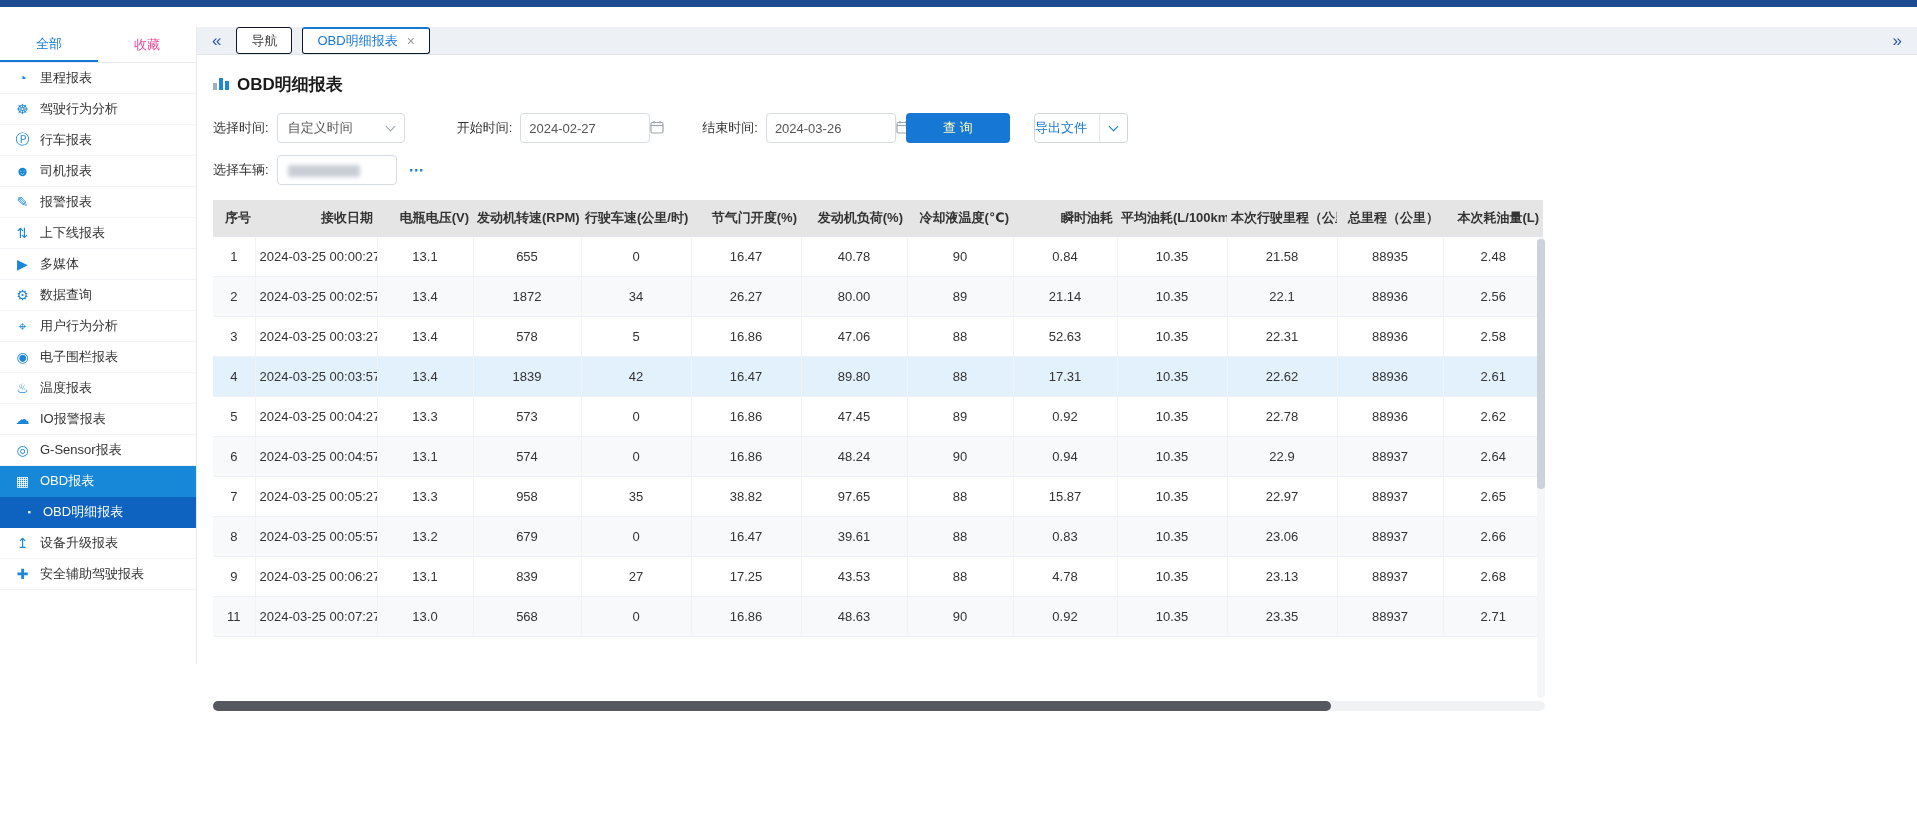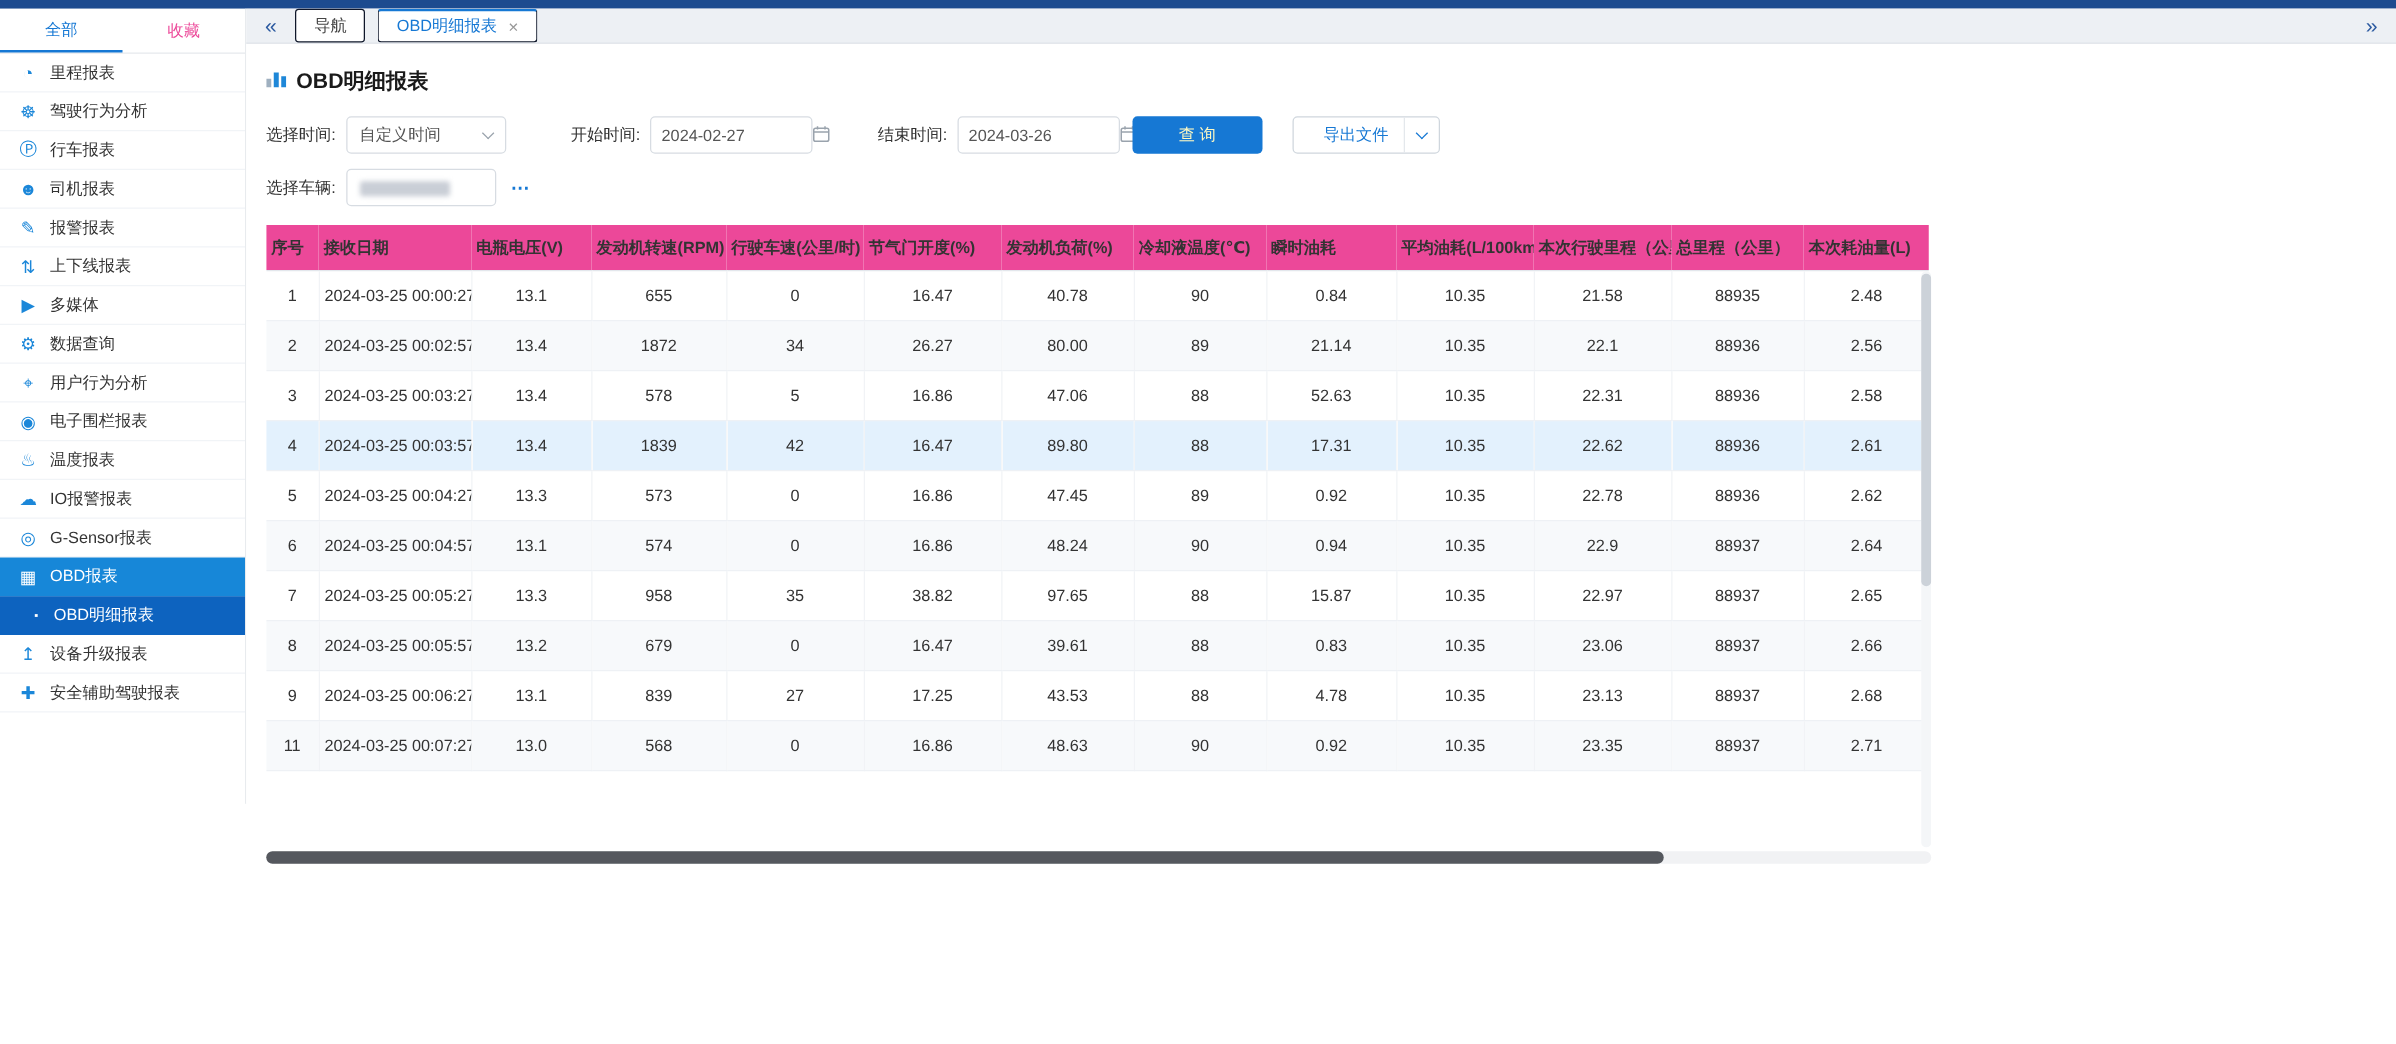--- a/index.html
+++ b/index.html
@@ -1,19 +1,19 @@
 <!DOCTYPE html>
 <html><head>
 <meta charset="utf-8">
 <style>
   *{margin:0;padding:0;box-sizing:border-box;}
   html,body{width:1917px;height:835px;overflow:hidden;background:#fff;
     font-family:"Liberation Sans","DejaVu Sans",sans-serif;}
   .topstrip{height:7px;width:100%;background:#1d4b8f;}
-  .layout{display:flex;height:636px;}
+  .layout{display:flex;height:636px;margin-top:20px;}
 
   
   .sidebar{width:197px;flex-shrink:0;background:#fff;border-right:1px solid #e8ebee;}
   .sb-tabs{display:flex;height:36px;border-bottom:1px solid #e6e9ed;}
   .sb-tab{flex:1;display:flex;align-items:center;justify-content:center;font-size:13px;color:#ec4899;cursor:pointer;}
   .sb-tab.active{color:#1678d4;border-bottom:2px solid #1678d4;}
   .menu-item{height:31px;display:flex;align-items:center;padding-left:14px;gap:9px;font-size:13px;color:#333;
     border-bottom:1px solid #f1f4f7;cursor:pointer;white-space:nowrap;}
   .mi-icon{width:17px;color:#1b87d9;font-size:14px;text-align:center;flex-shrink:0;}
   .menu-item.active{background:#1787d8;color:#fff;border-bottom-color:#1787d8;}
@@ -44,35 +44,35 @@
   .chev{width:7px;height:7px;border-right:1.4px solid #99a2ac;border-bottom:1.4px solid #99a2ac;
     transform:rotate(45deg);margin-top:-3px;}
   .chev.blue{border-color:#1678d4;}
   .datebox{width:130px;height:30px;border:1px solid #d7dce2;border-radius:4px;background:#fff;display:flex;
     align-items:center;padding:0 8px;gap:31px;}
   .datebox input{border:none;outline:none;flex:1;font-size:13px;color:#555;width:90px;background:transparent;
     font-family:"Liberation Sans","DejaVu Sans",sans-serif;}
   .btn-query{width:104px;height:30px;margin-left:10px;background:#1678d4;color:#fef9c3;border:none;border-radius:4px;
     font-size:13px;cursor:pointer;}
   .btn-export{height:30px;margin-left:24px;background:#fff;border:1px solid #cfd6dd;border-radius:4px;color:#1678d4;
-    font-size:13px;display:flex;align-items:center;padding-left:24px;cursor:pointer;}
+    font-size:13px;display:flex;align-items:center;padding-left:0;cursor:pointer;}
   .chev-wrap{padding:0 10px;margin-left:12px;border-left:1px solid #e4e8ec;height:100%;display:flex;align-items:center;}
   .vehiclebox{width:120px;height:30px;border:1px solid #d7dce2;border-radius:4px;background:#fff;display:flex;
     align-items:center;padding:0 8px;position:relative;}
   .vehiclebox input{border:none;outline:none;width:100%;background:transparent;}
   .redacted{position:absolute;left:10px;top:9px;width:72px;height:12px;background:#c9ced6;border-radius:2px;filter:blur(2px);}
   .more-btn{margin-left:12px;background:none;border:none;color:#1678d4;font-size:15px;font-weight:bold;
     letter-spacing:1px;cursor:pointer;}
 
   
   .table-zone{margin-top:15px;width:1332px;position:relative;}
   .table-clip{height:498px;overflow:hidden;position:relative;}
   table{border-collapse:collapse;table-layout:fixed;width:1324px;}
-  th{height:36px;font-size:13px;font-weight:bold;color:#333;background:#ec4899;border-bottom:1px solid #e3e7ec;
-    text-align:left;padding:0 4px;white-space:nowrap;overflow:hidden;}
+  th{height:36px;font-size:13px;font-weight:bold;color:#333;background:#e5e5e5;border-bottom:1px solid #e3e7ec;
+    text-align:right;padding:0 4px;white-space:nowrap;overflow:hidden;}
   td{height:40px;font-size:13px;color:#333;text-align:center;border-bottom:1px solid #eef1f5;
     border-right:1px solid #f1f3f6;padding:0 4px;white-space:nowrap;overflow:hidden;}
   td:last-child{border-right:none;}
   tbody tr{cursor:pointer;}
   tbody tr:nth-child(even){background:#f7f9fb;}
   tbody tr.selected{background:#e3f1fd;}
   .vscroll{position:absolute;right:0;top:37px;bottom:0;width:8px;background:#f4f6f8;border-radius:4px;cursor:pointer;}
   .vthumb{position:absolute;top:2px;left:0;width:8px;height:250px;background:#ccd2d9;border-radius:4px;}
   .hscroll{margin-top:3px;width:1332px;height:10px;background:#f1f2f4;border-radius:5px;position:relative;cursor:pointer;}
   .hthumb{position:absolute;left:0;top:0;height:10px;width:1118px;background:#55585e;border-radius:5px;}

